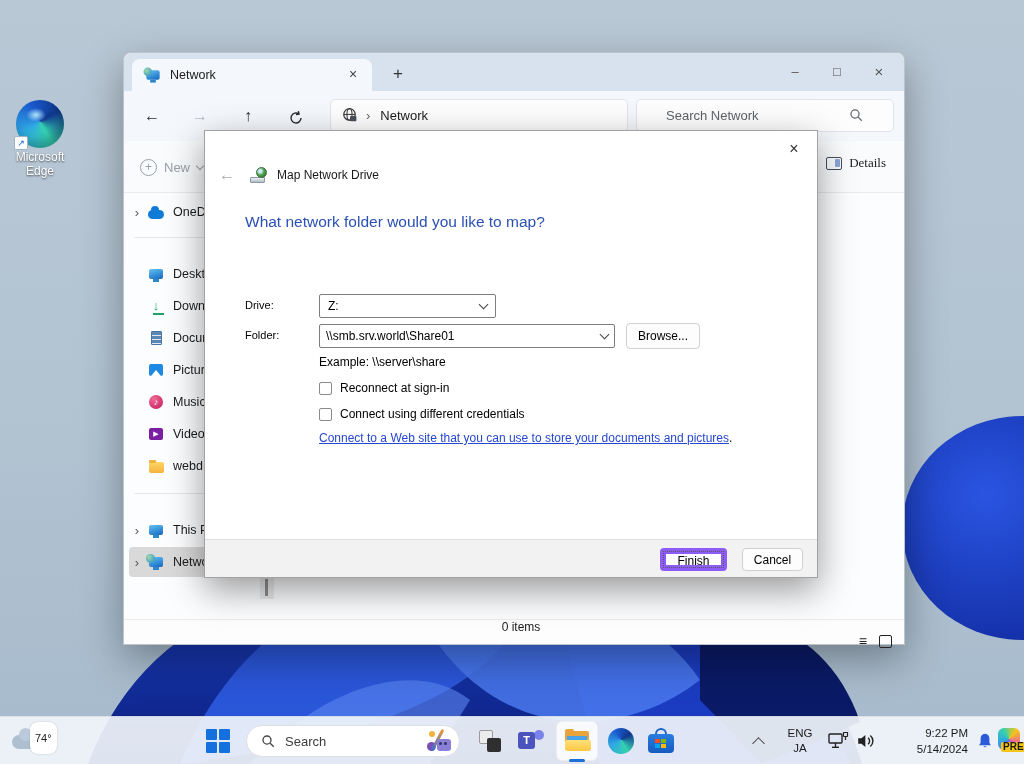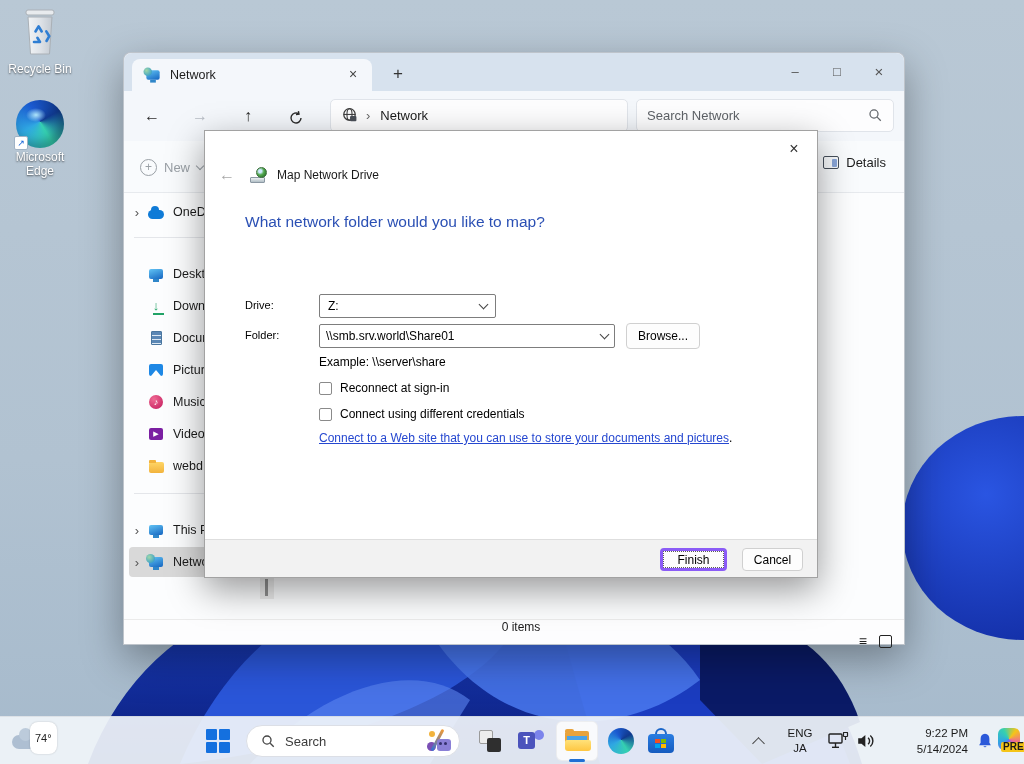--- a/index.html
+++ b/index.html
@@ -37,31 +37,31 @@
   .win-btn { width:42px; height:38px; text-align:center; line-height:38px; font-size:13px; color:#555; }
 
   .ex-addressrow { position:absolute; left:0; top:38px; right:0; height:50px; background:#f4f7fb; }
   .nav-btn { position:absolute; top:11px; width:28px; height:28px; text-align:center; line-height:28px; font-size:16px; color:#2b2b2b; }
   .nav-btn.disabled { color:#b6bcc4; }
   #nav-back{left:14px;} #nav-fwd{left:62px;} #nav-up{left:110px;} #nav-refresh{left:158px; padding-top:5px;}
   .pill { position:absolute; top:8px; height:33px; background:#fdfdfe; border:1px solid #e0e4ea; border-radius:5px; display:flex; align-items:center; }
   #address-bar { left:206px; width:298px; padding:0 10px; }
   #address-bar .crumb-sep { color:#666; font-size:13px; margin:0 10px 0 8px; }
   #address-bar .crumb { font-size:13px; color:#1a1a1a; }
-  #search-bar { left:512px; width:258px; padding:0 10px; }
+  #search-bar { left:512px; width:258px; padding:0 29px; }
   #search-bar input { border:none; outline:none; background:transparent; flex:1; font-size:13px; color:#333;
       font-family:"Liberation Sans", sans-serif; }
   #search-bar input::placeholder { color:#5f6368; opacity:1; }
 
   .ex-commandbar { position:absolute; left:0; top:88px; right:0; height:52px; background:#f9fbfd; border-bottom:1px solid #e7eaee; }
   .new-btn { position:absolute; left:16px; top:12px; height:28px; display:flex; align-items:center; gap:7px; color:#9aa0a6; }
   .plus-circle { width:17px; height:17px; border:1.2px solid #9aa0a6; border-radius:50%; text-align:center; line-height:14px; font-size:12px; }
   .new-label { font-size:13px; }
   .mini-chev { width:6px; height:6px; border-right:1.2px solid #9aa0a6; border-bottom:1.2px solid #9aa0a6; transform:rotate(45deg); margin-top:-3px; }
-  .details-btn { position:absolute; right:18px; top:14px; display:flex; align-items:center; gap:7px; color:#1c1c1c; }
+  .details-btn { position:absolute; right:18px; top:14px; display:flex; align-items:center; gap:7px; color:#1c1c1c;font-family:Liberation Serif, serif; }
   .details-icon { width:16px; height:13px; border:1.2px solid #47505c; border-radius:2px; position:relative; }
   .details-icon::after { content:""; position:absolute; right:1.5px; top:1.5px; bottom:1.5px; width:5px; background:#8aa6d8; border-radius:1px; }
   .details-label { font-size:13px; }
 
   .ex-body { position:absolute; left:0; top:140px; right:0; bottom:25px; background:#fcfdfe; }
   .side-item { position:absolute; left:5px; width:150px; height:30px; display:flex; align-items:center; border-radius:4px; }
   .side-item.selected { background:#d9d9d9; }
   .side-chev { width:16px; text-align:center; color:#555; font-size:13px; }
   .side-noc { width:16px; }
   .side-ic { width:22px; display:flex; justify-content:center; }
@@ -123,21 +123,21 @@
       font-family:"Liberation Sans", sans-serif; }
   #browse-btn { position:absolute; left:421px; top:192px; width:74px; height:26px; line-height:24px; }
   .dlg-example { position:absolute; left:114px; top:224px; font-size:12px; color:#000; }
   .chk-row { position:absolute; left:114px; display:flex; align-items:center; gap:8px; }
   .chk-box { width:13px; height:13px; border:1px solid #8a8a8a; border-radius:2px; background:#fff; }
   .chk-label { font-size:12px; color:#000; }
   .dlg-link-row { position:absolute; left:114px; top:300px; font-size:12px; }
   .dlg-link { color:#2547d0; text-decoration:underline; }
   .dlg-link-suffix { color:#000; }
   .dlg-footer { position:absolute; left:0; right:0; bottom:0; height:38px; background:#f2f2f2; border-top:1px solid #dedede; }
-  #finish-btn { position:absolute; left:455px; top:8px; width:67px; height:23px; border:3px solid #8b5cf6; outline:1px dotted #5a5a5a; outline-offset:-4px; }
+  #finish-btn { position:absolute; left:455px; top:8px; width:67px; height:23px; border:6px solid #8b5cf6; outline:1px dotted #5a5a5a; outline-offset:-4px; }
   #cancel-btn { position:absolute; left:537px; top:8px; width:61px; height:23px; }
 
   
   #taskbar { position:absolute; left:0; bottom:0; width:1024px; height:48px; z-index:5;
       background:rgba(241,245,250,.92); border-top:1px solid rgba(0,0,0,.06); }
   .weather { position:absolute; left:8px; top:2px; width:64px; height:44px; }
   .weather-bubble { position:absolute; left:22px; top:3px; background:#fff; border-radius:8px; padding:10px 5px; font-size:11px; color:#222; box-shadow:0 0 2px rgba(0,0,0,.2); }
   .weather-cloud { position:absolute; left:4px; top:16px; width:30px; height:14px; background:#aebfd2; border-radius:8px; }
   .weather-cloud::before { content:""; position:absolute; left:7px; top:-7px; width:13px; height:13px; border-radius:50%; background:#bccbdb; }
   .weather-cloud::after { content:""; position:absolute; right:3px; top:-4px; width:8px; height:8px; border-radius:50%; background:#f0a03c; }
@@ -212,39 +212,20 @@
     <rect x="0" y="0" width="1024" height="764" fill="url(#sky)"></rect>
     <ellipse cx="1022" cy="528" rx="120" ry="112" fill="url(#pr)"></ellipse>
     <path d="M 88 764 C 150 600 320 555 480 600 C 660 555 820 615 862 764 Z" fill="url(#p3)"></path>
     <path d="M 180 764 C 255 585 420 545 520 620 C 480 700 340 745 180 764 Z" fill="#2e5be0" opacity="0.9"></path>
     <path d="M 560 625 C 680 560 790 600 850 764 L 600 764 Z" fill="#1b3cc0"></path>
     <path d="M 430 632 C 520 582 640 590 700 680 C 620 742 500 742 430 632 Z" fill="#4a79ef" opacity="0.85"></path>
     <path d="M 700 642 C 760 600 832 640 860 722 L 762 764 L 700 700 Z" fill="#0a1a66"></path>
     <path d="M 250 764 C 330 680 420 660 470 700 L 430 764 Z" fill="#5d87f2" opacity="0.6"></path>
   </svg>
 
-  <div class="desk-icon" id="icon-recycle">
-    <svg width="44" height="48" viewBox="0 0 44 48">
-      <defs>
-          <linearGradient id="bin" x1="0" y1="0" x2="1" y2="0">
-        <stop offset="0" stop-color="#f2f4f6"></stop>
-            <stop offset="0.5" stop-color="#dfe3e8"></stop>
-            <stop offset="1" stop-color="#c3cad2"></stop>
-      </linearGradient>
-        </defs>
-      <rect x="8" y="2" width="28" height="5" rx="2" fill="#e8ebee" stroke="#aab0b6" stroke-width="1"></rect>
-      <path d="M10 9 L34 9 L31.5 46 L12.5 46 Z" fill="url(#bin)" stroke="#aab0b6" stroke-width="1"></path>
-      <g stroke="#2f7ed3" stroke-width="2.6" fill="none" stroke-linecap="round" stroke-linejoin="round">
-        <path d="M16 34 h6 l-2.6 -4.2"></path>
-        <path d="M28.5 33 l2.8 -4.8 l-3 -4.8"></path>
-        <path d="M17.5 23.5 l3.1 -5.2 l3.1 5.2"></path>
-      </g>
-    </svg>
-    <div class="dlabel">Recycle Bin</div>
-  </div>
 
   <div class="desk-icon" id="icon-edge-desktop">
     <div class="edge-ball">
       <span class="shine"></span>
       <span class="shortcut-badge">↗</span>
     </div>
     <div class="dlabel">Microsoft Edge</div>
   </div>
 
   <div id="explorer">

